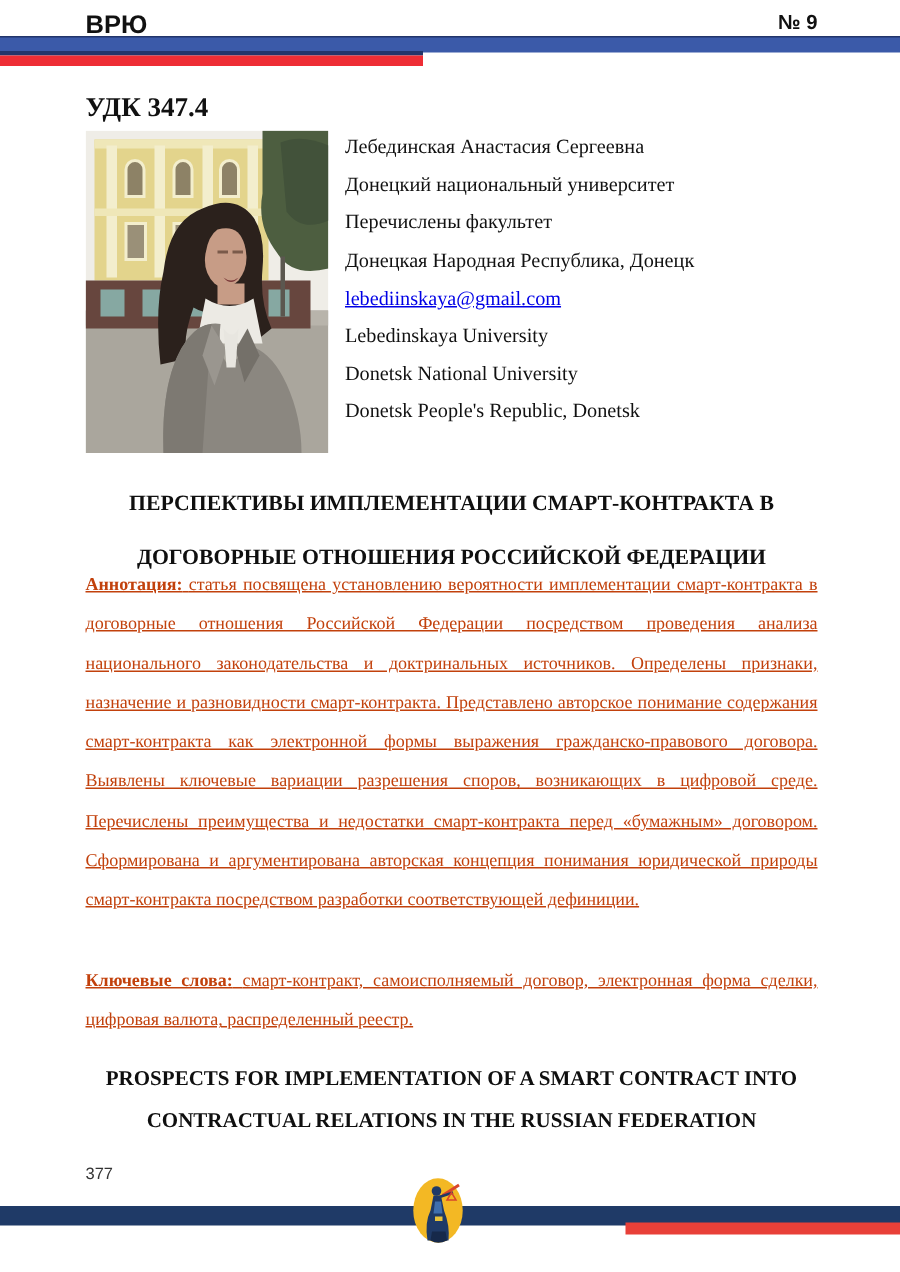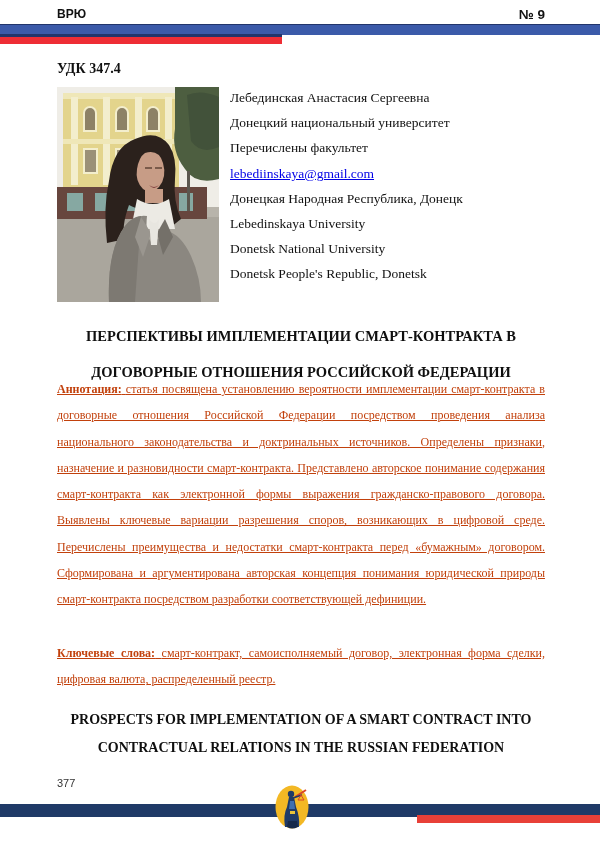--- a/index.html
+++ b/index.html
@@ -10,35 +10,35 @@
     height: 848px;
     background: #ffffff;
     overflow: hidden;
     font-family: "Liberation Serif", serif;
     color: #111111;
   }
   
   .journal-name {
     position: absolute; left: 57px; top: 7px;
     font-family: "Liberation Sans", sans-serif;
-    font-weight: bold; font-size: 12px; color: #111;
+    font-weight: bold; font-size: 17px; color: #111;
   }
   .issue-number {
     position: absolute; right: 55px; top: 7px;
     font-family: "Liberation Sans", sans-serif;
     font-weight: bold; font-size: 13.5px; color: #111;
   }
   .bar { position: absolute; }
   .bar-top-blue   { left: 0; top: 24px; width: 600px; height: 11px; background: #3b5aa9; border-top: 1px solid #22356b; }
   .bar-top-navy   { left: 0; top: 34px; width: 282px; height: 3px;  background: #22356b; }
   .bar-top-red    { left: 0; top: 37px; width: 282px; height: 7px;  background: #ee2d35; }
   
   .udc {
     position: absolute; left: 57px; top: 61px;
-    font-weight: bold; font-size: 14px;
+    font-weight: bold; font-size: 18px;
   }
   
   .photo {
     position: absolute; left: 57px; top: 87px;
     width: 162px; height: 215px;
     overflow: hidden;
   }
   .photo svg { display: block; width: 100%; height: 100%; }
   
   .author-block {
@@ -148,22 +148,22 @@
       <path d="M108 132 l-8 14 l6 22 l10 -18 z" fill="#747069"></path>
 
       <path d="M92 132 q6 8 10 0 l-2 26 l-6 0 z" fill="#e8e6e0"></path>
     </svg>
   </div>
 
   <div class="author-block">
     <div>Лебединская Анастасия Сергеевна</div>
     <div>Донецкий национальный университет</div>
     <div>Перечислены факультет</div>
+    <div>Донецкая Народная Республика, Донецк</div>
     <div><a href="#">lebediinskaya@gmail.com</a></div>
-    <div>Донецкая Народная Республика, Донецк</div>
     <div>Lebedinskaya University</div>
     <div>Donetsk National University</div>
     <div>Donetsk People's Republic, Donetsk</div>
   </div>
 
   <div class="title-ru">ПЕРСПЕКТИВЫ ИМПЛЕМЕНТАЦИИ СМАРТ-КОНТРАКТА В ДОГОВОРНЫЕ ОТНОШЕНИЯ РОССИЙСКОЙ ФЕДЕРАЦИИ</div>
 
   <p class="body-text abstract-par"><b>Аннотация:</b> <span>статья посвящена установлению вероятности имплементации смарт-контракта в договорные отношения Российской Федерации посредством проведения анализа национального законодательства и доктринальных источников. Определены признаки, назначение и разновидности смарт-контракта. Представлено авторское понимание содержания смарт-контракта как электронной формы выражения гражданско-правового договора. Выявлены ключевые вариации разрешения споров, возникающих в цифровой среде. Перечислены преимущества и недостатки смарт-контракта перед «бумажным» договором. Сформирована и аргументирована авторская концепция понимания юридической природы смарт-контракта посредством разработки соответствующей дефиниции.</span></p>
 
   <p class="body-text keywords-par"><b>Ключевые слова:</b> <span>смарт-контракт, самоисполняемый договор, электронная форма сделки, цифровая валюта, распределенный реестр.</span></p>

